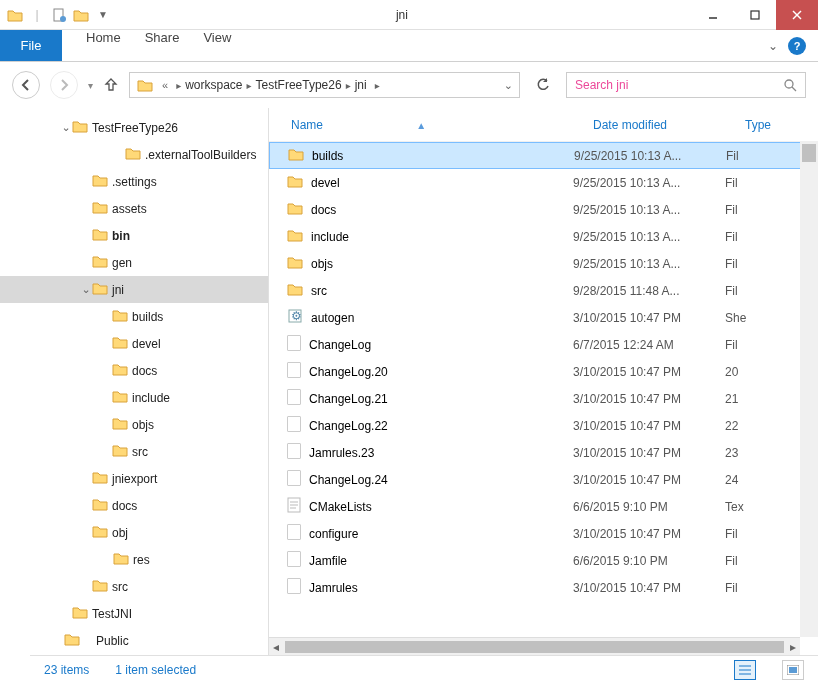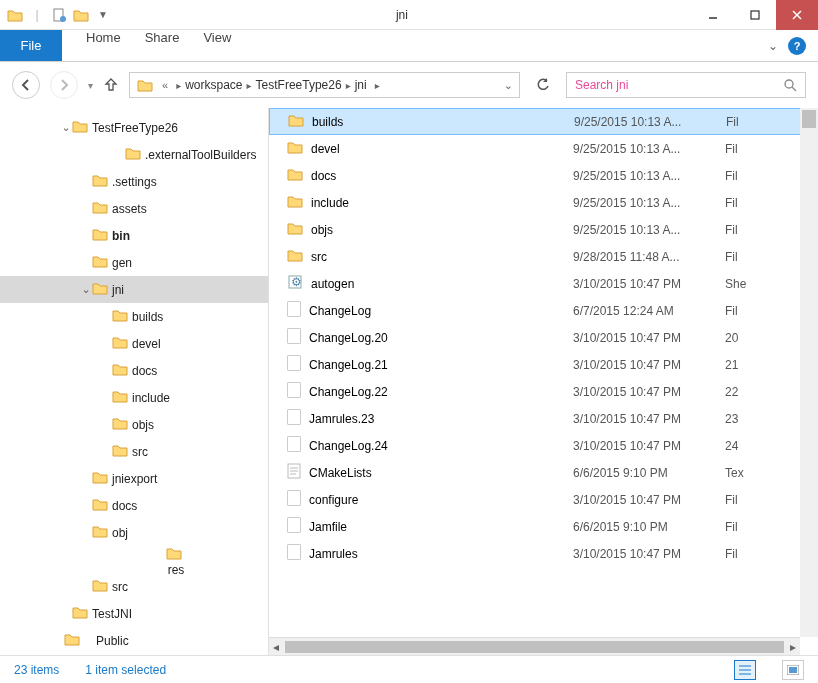--- a/index.html
+++ b/index.html
@@ -55,21 +55,21 @@
   .file-row { height: 27px; display: flex; align-items: center; }
   .file-row.selected { background: #cce8ff; border: 1px solid #7abdff;}
   .file-row .fname { width: 304px; display:flex; align-items:center; padding-left: 18px; gap: 8px;}
   .file-row .fdate { width: 152px; color:#555;}
   .file-row .ftype { flex:1; color:#555; white-space:nowrap; overflow:hidden;}
   .file-hscroll { height:18px; display:flex; align-items:center; justify-content:space-between; background:#f0f0f0; border-top:1px solid #ddd; margin-right:18px;}
   .vscroll { position:absolute; right:0; top:0; width:18px; height:100%; background:#f0f0f0;}
   .vscroll-thumb { position:absolute; top:2px; left:2px; right:2px; height:18px; background:#c0c0c0;}
 
   
-  .statusbar { height: 28px; border-top: 1px solid #e0e0e0; display: flex; align-items: center; padding: 0 14px; gap: 26px; color: #1979ca;}
+  .statusbar { height: 28px; border-top: 1px solid #e0e0e0; display: flex; align-items: center; padding: 0 14px; gap: 26px; color: #1979ca; margin-left: 30px;}
   .statusbar .spacer { flex:1;}
   .viewbtn { width:22px; height:20px; border:1px solid #ccc; display:flex; align-items:center; justify-content:center;}
   .viewbtn.active { border-color:#1979ca; background:#e4f1fb;}
 
   
   .folder-icon { width:16px; height:14px; display:inline-block;}
   .file-icon { width:14px; height:16px; border:1px solid #ccc; border-radius:1px; background:#fff; display:inline-block;}
   .small-folder {width:18px;}
 </style>
 </head>
@@ -279,21 +279,21 @@
           </svg></span>
         <span class="tree-label">docs</span>
       </div>
       <div class="tree-row" style="padding-left: 80px;">
         <span class="tree-toggle"></span>
         <span><svg class="folder-icon" viewBox="0 0 16 14">
             <path d="M1 3h5l2 2h7v8H1z" fill="#ffd978" stroke="#d9a23a"></path>
           </svg></span>
         <span class="tree-label">obj</span>
       </div>
-      <div class="tree-row" style="padding-left: 80px; flex-direction: column;">
+      <div class="tree-row" style="padding-left: 101px;">
         <span class="tree-toggle"></span>
         <span><svg class="folder-icon" viewBox="0 0 16 14">
             <path d="M1 3h5l2 2h7v8H1z" fill="#ffd978" stroke="#d9a23a"></path>
           </svg></span>
         <span class="tree-label">res</span>
       </div>
       <div class="tree-row" style="padding-left: 80px;">
         <span class="tree-toggle"></span>
         <span><svg class="folder-icon" viewBox="0 0 16 14">
             <path d="M1 3h5l2 2h7v8H1z" fill="#ffd978" stroke="#d9a23a"></path>
@@ -309,20 +309,28 @@
       </div>
       <div class="tree-row" style="padding-left: 40px; gap: 12px;">
         <span class="tree-toggle"></span>
         <span><svg class="folder-icon" viewBox="0 0 16 14">
             <path d="M1 3h5l2 2h7v8H1z" fill="#ffd978" stroke="#d9a23a"></path>
           </svg></span>
         <span class="tree-label">Public</span>
       </div>
     </div>
   <div class="files">
+    <div class="file-header">
+      <div class="col-name">
+        <span>Name</span>
+        <span class="sort-arrow">▲</span>
+      </div>
+      <div class="col-date">Date modified</div>
+      <div class="col-type">Type</div>
+    </div>
     <div class="file-body" id="file-body">
       <div class="file-row selected">
           <div class="fname">
             <span><svg class="folder-icon" viewBox="0 0 16 14">
                 <path d="M1 3h5l2 2h7v8H1z" fill="#ffd978" stroke="#d9a23a"></path>
               </svg></span>
             <span>builds</span>
           </div>
           <div class="fdate">9/25/2015 10:13 A...</div>
           <div class="ftype">Fil</div>

